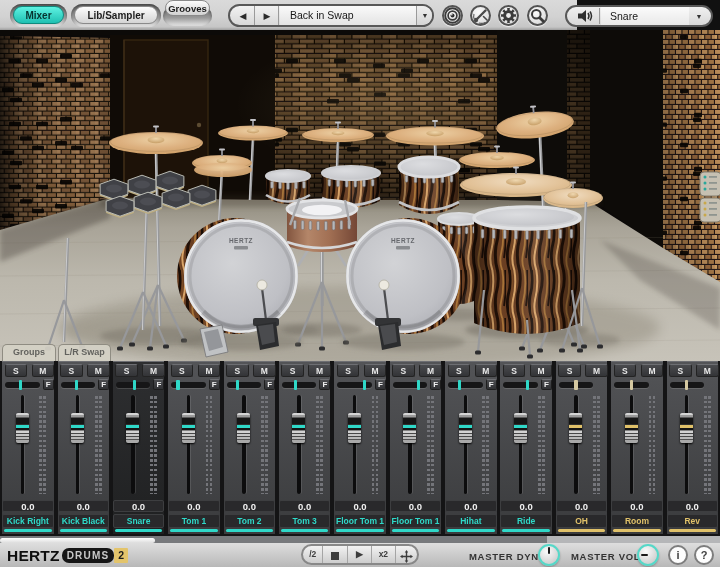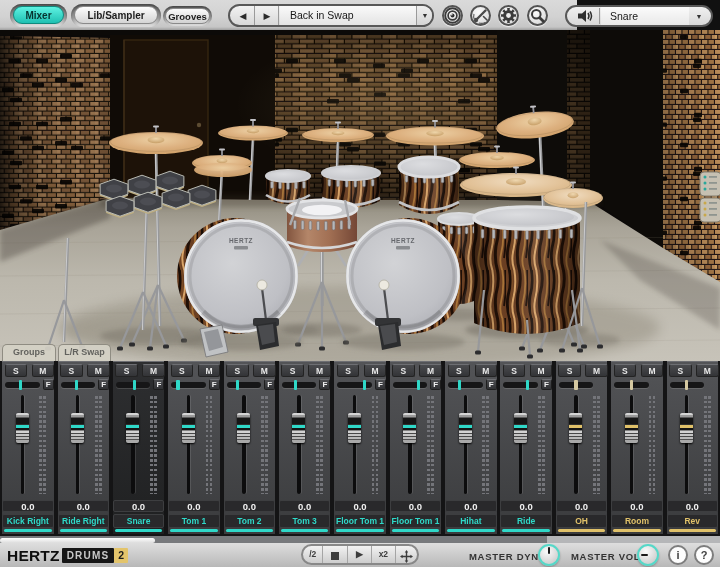--- a/index.html
+++ b/index.html
@@ -33,38 +33,38 @@
 .cap{position:absolute;left:13.6px;top:51px;width:13px;height:30px;border-radius:2px;box-shadow:0 1px 2px #000}
 .val{position:absolute;left:0px;top:138px;width:51.5px;height:12px;background:#29292b;border:1px solid #3d3e40;border-radius:2px;color:#f2f2f2;font-size:9.5px;font-weight:bold;text-align:center;line-height:11.5px}
 .nm{position:absolute;left:0px;top:152px;width:51.5px;height:14px;background:#29292b;border:1px solid #3d3e40;border-radius:2px;font-size:8.5px;font-weight:bold;text-align:center;line-height:13px}
 .ul{position:absolute;left:2px;top:167px;width:47.5px;height:3px;border-radius:1.5px}
 #scrl{position:absolute;left:0;top:536px;width:720px;height:8px;background:#77797c}
 #scrl::after{content:"";position:absolute;left:547px;top:0;width:173px;height:8px;background:#b5b6b8}
 #thumb{position:absolute;left:0;top:1.5px;width:155px;height:5px;background:linear-gradient(#ffffff,#dcdcdc);border-radius:2.5px;z-index:2}
 #bb{position:absolute;left:0;top:543px;width:720px;height:24px;background:linear-gradient(#dedede,#b8b8b8)}
 #logo{position:absolute;left:7px;top:4px;height:15px}
 #lg1{font-size:15.5px;font-weight:900;color:#0e0e0e;letter-spacing:0.2px}
-#lg2{display:inline-block;background:#161616;color:#c9c9c9;font-size:10px;font-weight:bold;letter-spacing:1.2px;padding:2px 5px;border-radius:1px;margin-left:2px;vertical-align:2px}
+#lg2{display:inline-block;background:#161616;color:#c9c9c9;font-size:10px;font-weight:bold;letter-spacing:1.2px;padding:2px 5px;border-radius:7px;margin-left:2px;vertical-align:2px}
 #lg3{display:inline-block;background:#e3c46b;color:#1c1c1c;font-size:10.5px;font-weight:bold;padding:1.5px 4px;border-radius:1px;vertical-align:2px}
 #tpill{position:absolute;left:301px;top:1px;width:118px;height:21px;border:2px solid #888;border-radius:11px;background:linear-gradient(#f2f2f2,#cdcdcd);display:flex;overflow:hidden}
 .tseg{height:100%;border-right:1px solid #a5a5a5;text-align:center;font-size:9px;font-weight:bold;color:#3d3d3d;line-height:17px}
 .mlbl{position:absolute;top:8px;font-size:9.5px;font-weight:bold;color:#333;letter-spacing:0.7px}
 .knob{position:absolute;top:0.5px;width:22px;height:22px;border-radius:50%;border:2px solid #55d8c8;background:radial-gradient(circle at 38% 30%,#fbfbfb,#c2c2c2);box-shadow:0 1px 2px #00000044}
 .kptr{position:absolute;background:#1a1a1a;border-radius:1px}
 .rbtn{position:absolute;top:1.5px;width:20px;height:20px;border-radius:50%;border:2px solid #7d7d7d;background:#fdfdfd;color:#3e3e3e;font-size:11px;font-weight:bold;text-align:center;line-height:16px}
 </style></head><body>
 <div id="page">
 
 <div id="tb">
  <div class="recess" style="left:10px;width:57px"></div>
  <div class="pill" style="left:13px;width:51px;background:linear-gradient(#5ef2e2,#1fc0b2);border-color:#0f8a7e;color:#06332f">Mixer</div>
  <div class="recess" style="left:71px;width:90px"></div>
  <div class="pill" style="left:74px;width:84px;background:linear-gradient(#fdfdfd,#d4d4d4);border-color:#8a8a8a;color:#1d1d1d">Lib/Sampler</div>
  <div class="recess" style="left:163px;width:49px;top:6px;height:20px"></div>
- <div class="pill" style="left:165px;width:45px;top:8px;height:16px;line-height:16px;font-size:9.5px;background:linear-gradient(#fbfbfb,#d2d2d2);border-color:#8a8a8a;color:#1d1d1d">Grooves</div>
+ <div class="pill" style="left:165px;width:45px;top:0;height:16px;line-height:16px;font-size:9.5px;background:linear-gradient(#fbfbfb,#d2d2d2);border-color:#8a8a8a;color:#1d1d1d">Grooves</div>
  <div id="trans">
    <div id="arrL">◀</div>
         <div id="arrR">▶</div>
    <div id="song">Back in Swap</div>
    <div id="ddown">▼</div>
  </div>
  <div class="cbtn" style="left:442px">
   <svg width="21" height="21" viewBox="0 0 21 21">
           <circle cx="10.5" cy="10.5" r="7.3" fill="none" stroke="#3a3a3a" stroke-width="1.9"></circle>
           <circle cx="10.5" cy="10.5" r="4.4" fill="none" stroke="#3a3a3a" stroke-width="1.7"></circle>
@@ -580,21 +580,21 @@
 <div class="sm" style="left:2.5px">S</div>
         <div class="sm" style="left:29.5px">M</div>
 <div class="ptrk"></div>
         <div class="ph" style="left:17.6px;background:#2fd8c8"></div>
 <div class="fb" style="left:40.6px">F</div>
 <div class="ftrk"></div>
 <div class="m1"></div>
         <div class="m2"></div>
 <div class="cap" style="background:linear-gradient(#d5d5d5 0 2px,#9a9a9a 2px 4px,#5a5a5a 4px 5.5px,#161616 5.5px 11px,#2e2e2e 11px 12px,#2fd8c8 12px 15px,#141414 15px 17.5px,#808080 17.5px 18.5px,#d2d2d2 18.5px 20.5px,#474747 20.5px 21.5px,#c5c5c5 21.5px 23.5px,#474747 23.5px 24.5px,#b9b9b9 24.5px 26.5px,#525252 26.5px 27.5px,#a9a9a9 27.5px 30px)"></div>
 <div class="val">0.0</div>
-<div class="nm" style="color:#2fd8c8">Ride Right</div>
+<div class="nm" style="color:#2fd8c8">Kick Black</div>
 <div class="ul" style="background:#2fd8c8"></div>
 </div>
 <div class="st sel" style="left:112.8px">
 <div class="sm" style="left:2.5px">S</div>
         <div class="sm" style="left:29.5px">M</div>
 <div class="ptrk"></div>
         <div class="ph" style="left:20.0px;background:#2fd8c8"></div>
 <div class="fb" style="left:40.6px">F</div>
 <div class="ftrk"></div>
 <div class="m1"></div>

